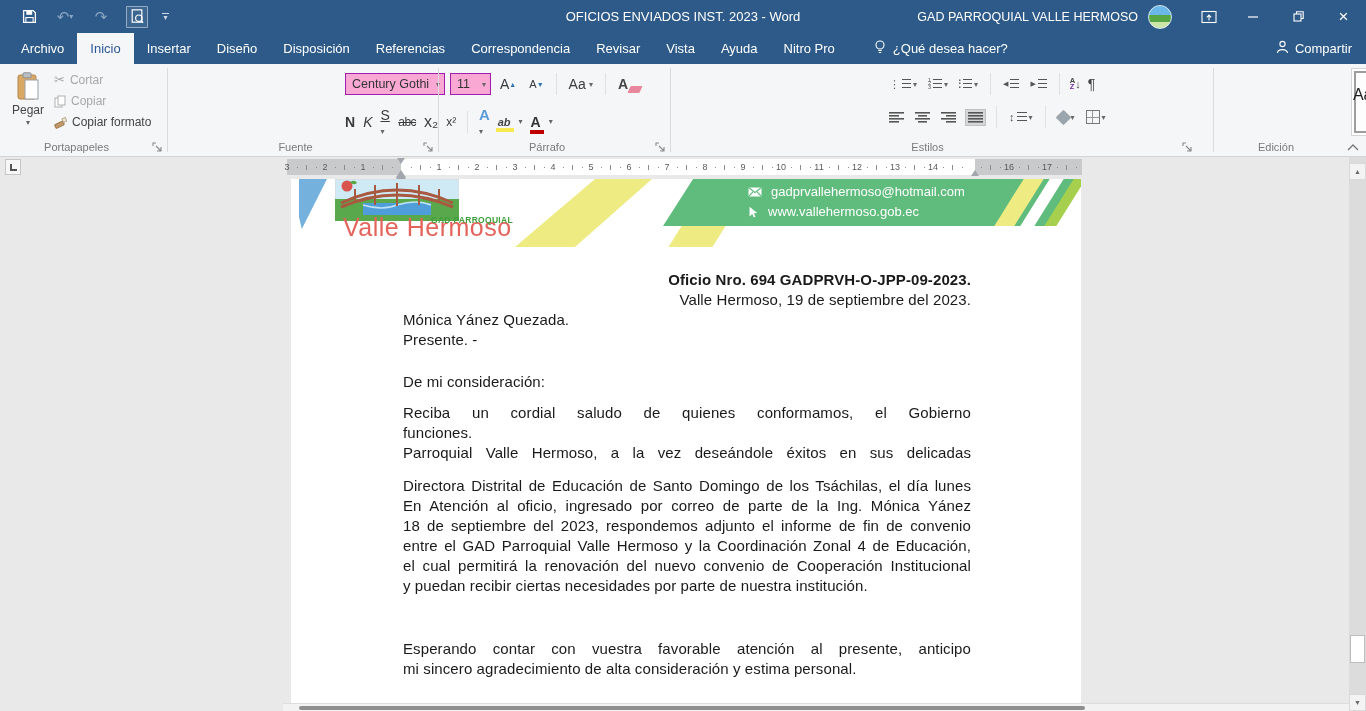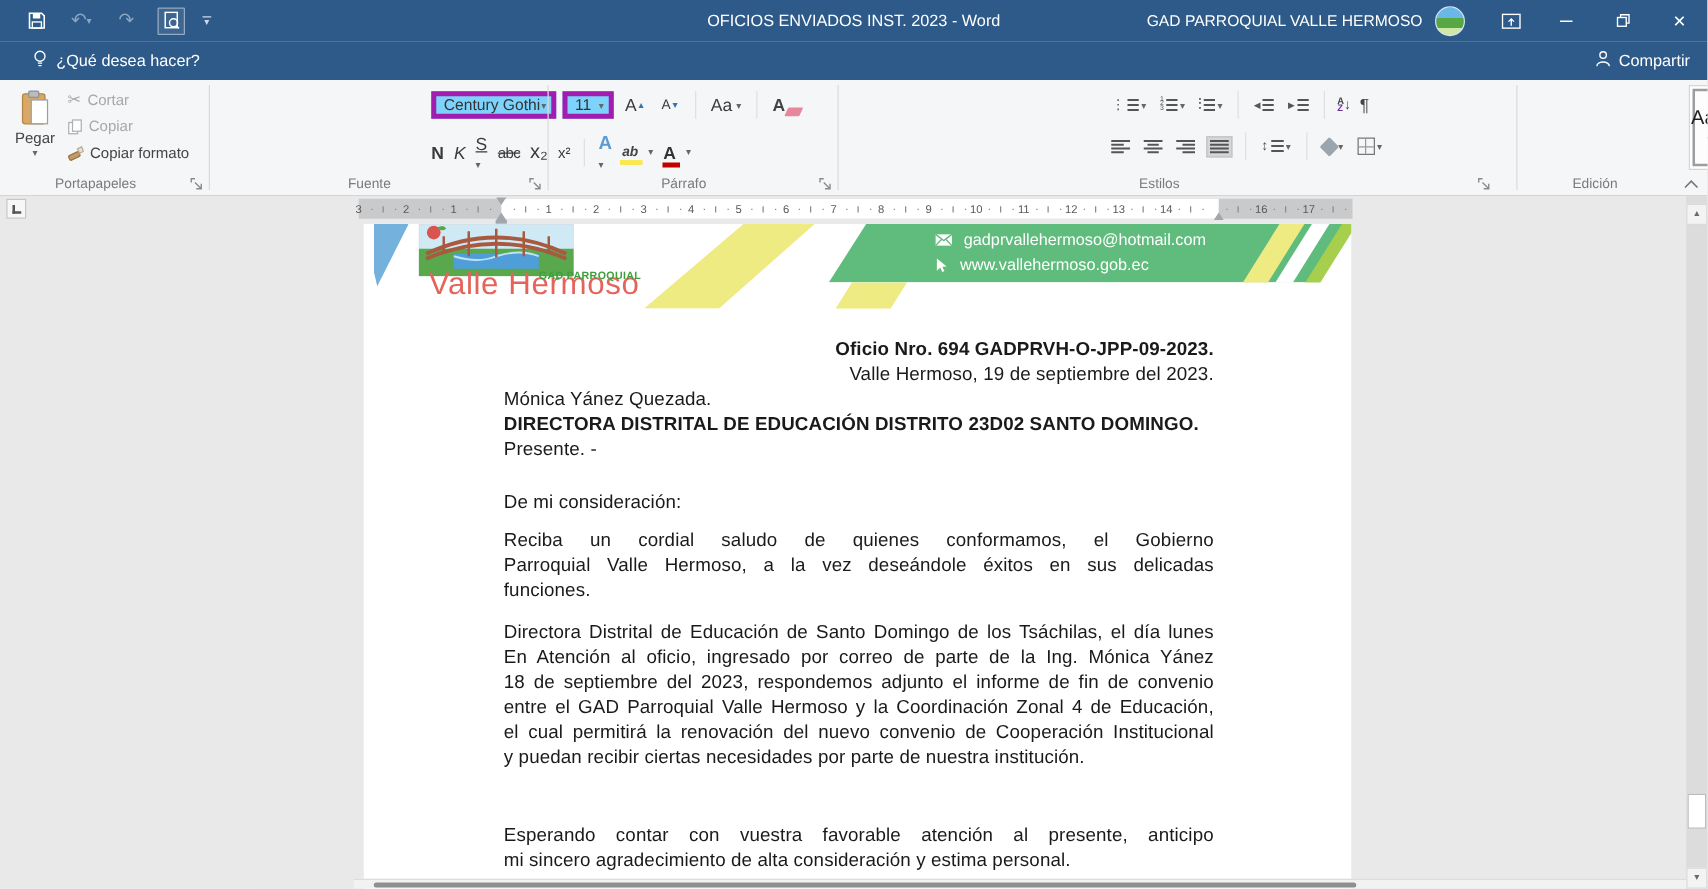--- a/index.html
+++ b/index.html
@@ -48,21 +48,21 @@
     align-items:center; justify-content:flex-start; padding-top:4px; }
   .paste-btn .plabel { margin-top:3px; font-size:12px; color:#444; }
   .paste-btn .pcaret { font-size:8px; color:#666; margin-top:1px; }
   .clip-col { position:absolute; left:54px; top:8px; display:flex; flex-direction:column; gap:7px; }
   .clip-item { display:flex; align-items:center; gap:5px; white-space:nowrap; }
   .clip-item.disabled { color:#a8a8a8; }
   .scissors { font-size:13px; color:#a8a8a8; }
 
   
   .font-row1 { position:absolute; left:178px; top:9px; display:flex; align-items:center; gap:5px; }
-  .combo { display:flex; align-items:center; justify-content:space-between; background:#7dd3fc; border:4px solid #a21caf;
+  .combo { display:flex; align-items:center; justify-content:space-between; background:#f9a8d4; border:1px solid #a21caf;
     height:22px; padding:0 4px 0 6px; font-size:12.5px; color:#333; }
   .combo .caret, .caret { font-size:8px; color:#666; }
   .combo.family { width:100px; }
   .combo.family span { overflow:hidden; white-space:nowrap; max-width:80px; }
   .combo.size { width:41px; }
   .fbtn { display:flex; align-items:center; justify-content:center; padding:2px 4px; color:#444; }
   .grow-shrink i { font-style:normal; font-size:7px; color:#2e75b6; vertical-align:super; }
   .vsep { width:1px; height:22px; background:#dfe0e1; margin:0 3px; }
   .eraserA { position:relative; font-size:14px; font-weight:bold; color:#444; }
   .eraserA .pink { position:absolute; right:-9px; bottom:1px; width:12px; height:7px; background:#e8879c;
@@ -217,20 +217,33 @@
             <path d="M4.5 4 V1.8 H11.2 V8.5 H9" fill="none" stroke="#fff" stroke-width="1.1"></path>
           </svg>
       </span>
       <span class="winbtn close">
           <span class="closeglyph">×</span>
         </span>
     </div>
   </div>
 
   <div class="tabrow">
+    <nav class="tabs" id="tabs-container">
+        <div class="tab">Archivo</div>
+        <div class="tab active">Inicio</div>
+        <div class="tab">Insertar</div>
+        <div class="tab">Diseño</div>
+        <div class="tab">Disposición</div>
+        <div class="tab">Referencias</div>
+        <div class="tab">Correspondencia</div>
+        <div class="tab">Revisar</div>
+        <div class="tab">Vista</div>
+        <div class="tab">Ayuda</div>
+        <div class="tab">Nitro Pro</div>
+      </nav>
     <div class="tellme">
       <span>
         <svg width="12" height="15" viewBox="0 0 12 15">
             <circle cx="6" cy="5" r="4" fill="none" stroke="#fff" stroke-width="1.1"></circle>
             <path d="M4.3 10.5 h3.4 M4.8 12.5 h2.4" stroke="#fff" stroke-width="1.1"></path>
           </svg>
       </span>
       <span>¿Qué desea hacer?</span>
     </div>
     <div class="share">
@@ -562,29 +575,28 @@
         <div class="lh-stripe" style="left: 718px; width: 20px; background: rgb(238, 235, 130);"></div>
         <div class="lh-stripe" style="left:744px; width:14px; background:#fff;"></div>
         <div class="lh-stripe" style="left: 768px; width: 12px; background: rgb(165, 207, 76);"></div>
       </div>
 
       <div class="doc-text">
         <div class="rline b">Oficio Nro. 694 GADPRVH-O-JPP-09-2023.</div>
         <div class="rline">Valle Hermoso, 19 de septiembre del 2023.</div>
         <div class="recipient" id="recipient">
             <div>Mónica Yánez Quezada.</div>
-            <div class="b">DIRECTORA DISTRITAL DE EDUCACIÓN DISTRITO 23D02 SANTO DOMINGO.</div>
             <div>Presente. -</div>
           </div>
         <div class="salutation">De mi consideración:</div>
         <div id="paras">
             <div class="para">
               <div class="jline">Reciba un cordial saludo de quienes conformamos, el Gobierno</div>
+              <div class="jline last">funciones.</div>
               <div class="jline">Parroquial Valle Hermoso, a la vez deseándole éxitos en sus delicadas</div>
-              <div class="jline last">funciones.</div>
             </div>
             <div class="para">
               <div class="jline">Directora Distrital de Educación de Santo Domingo de los Tsáchilas, el día lunes</div>
               <div class="jline">En Atención al oficio, ingresado por correo de parte de la Ing. Mónica Yánez</div>
               <div class="jline">18 de septiembre del 2023, respondemos adjunto el informe de fin de convenio</div>
               <div class="jline">entre el GAD Parroquial Valle Hermoso y la Coordinación Zonal 4 de Educación,</div>
               <div class="jline">el cual permitirá la renovación del nuevo convenio de Cooperación Institucional</div>
               <div class="jline last">y puedan recibir ciertas necesidades por parte de nuestra institución.</div>
             </div>
             <div class="para bigskip">

